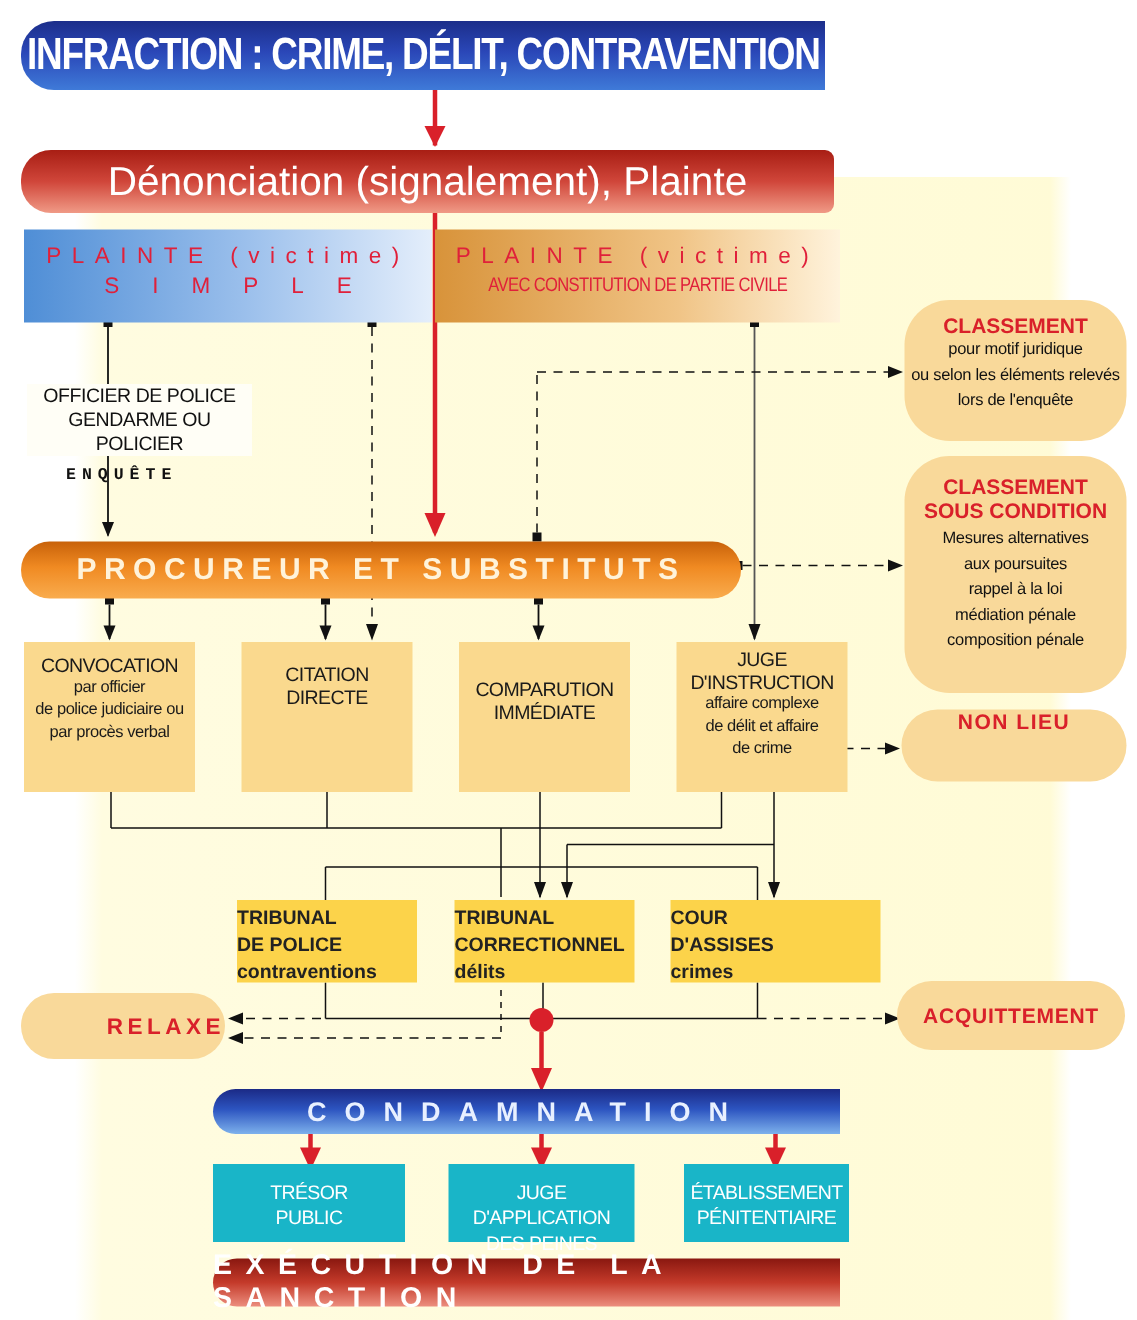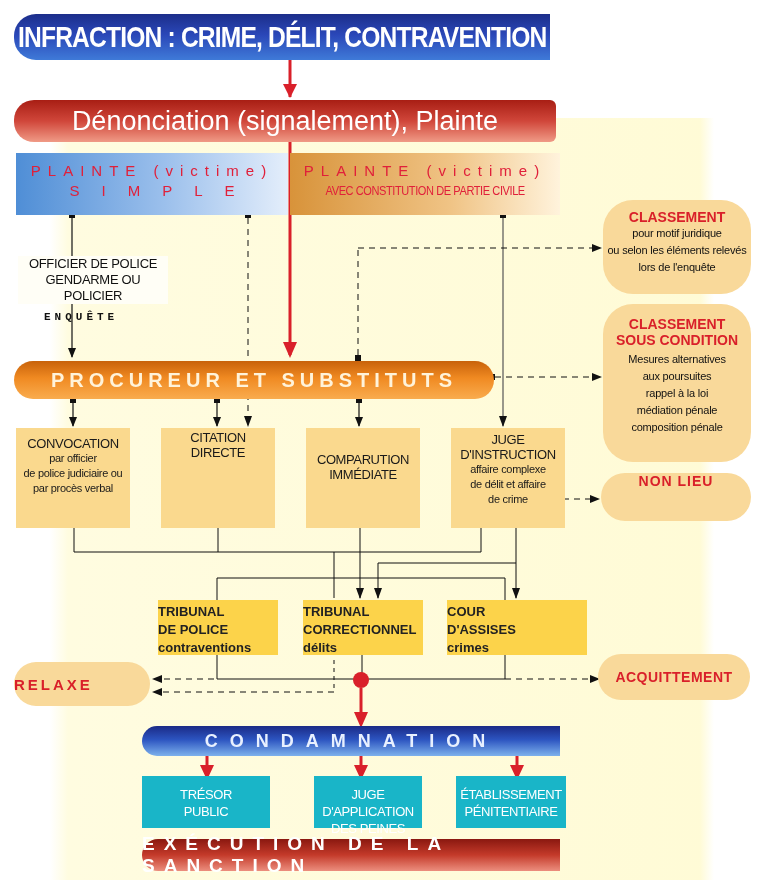--- a/index.html
+++ b/index.html
@@ -37,40 +37,40 @@
   .class2 { left:603px; top:304px; width:148px; height:158px; padding-top:12px; }
   .red-title { color:#d9202a; font-weight:bold; font-size:14px; line-height:16px; }
   .small-text { font-size:11px; line-height:17px; letter-spacing:-0.2px; }
   .procureur { left:14px; top:361px; width:480px; height:38px;
      background:linear-gradient(to bottom, #c8620a 0%, #f08a22 45%, #f9ac4e 100%);
      border-radius:19px; color:#fff3da; font-weight:bold; font-size:20px; letter-spacing:5px; }
   .box { background:#fad98e; box-sizing:border-box; text-align:center; color:#1a1a1a; }
   .box .t { font-size:13px; line-height:15px; letter-spacing:-0.4px; }
   .box .s { font-size:11px; line-height:15px; letter-spacing:-0.3px; }
   .b-convoc { left:16px; top:428px; width:114px; height:100px; padding-top:8px; }
-  .b-citation { left:161px; top:428px; width:114px; height:100px; padding-top:2px; }
+  .b-citation { left:161px; top:428px; width:114px; height:100px; padding-top:14px; }
   .b-compar { left:306px; top:428px; width:114px; height:100px; padding-top:24px; }
   .b-juge { left:451px; top:428px; width:114px; height:100px; padding-top:4px; }
   .nonlieu { left:601px; top:473px; width:150px; height:48px; border-radius:24px; background:#f9d99a;
      color:#d9202a; font-weight:bold; font-size:14px; letter-spacing:1px; display:flex; align-items:flex-start; justify-content:center; }
   .trib { background:#fcd34a; box-sizing:border-box; text-align:left; color:#222; font-weight:bold;
      font-size:13px; line-height:18px; padding-top:3px; }
   .t-police { left:158px; top:600px; width:120px; height:55px; }
   .t-correc { left:303px; top:600px; width:120px; height:55px; }
   .t-assises { left:447px; top:600px; width:140px; height:55px; }
   .relaxe { left:14px; top:662px; width:136px; height:44px; border-radius:22px; background:#f9d99a;
-     color:#d9202a; font-weight:bold; font-size:15px; letter-spacing:3px; display:flex; align-items:center; justify-content:flex-start; }
+     color:#d9202a; font-weight:bold; font-size:15px; letter-spacing:3px; display:flex; align-items:center; justify-content:flex-end; }
   .acquit { left:598px; top:654px; width:152px; height:46px; border-radius:23px; background:#f9d99a;
      color:#d9202a; font-weight:bold; font-size:14px; letter-spacing:0.5px; display:flex; align-items:center; justify-content:center; }
   .condamnation { left:142px; top:726px; width:418px; height:30px;
      background:linear-gradient(to bottom, #1b2a86 0%, #2c54c0 45%, #7db1ec 100%);
      border-radius:15px 0 0 15px; color:#e8f0ff; font-weight:bold; font-size:18px; letter-spacing:12px; }
   .cyan { background:#19b5c8; color:#fff; text-align:center; box-sizing:border-box; font-size:13px; line-height:17px; padding-top:10px; letter-spacing:-0.4px; }
   .c-tresor { left:142px; top:776px; width:128px; height:52px; }
-  .c-jap { left:314px; top:776px; width:108px; height:52px; }
+  .c-jap { left:299px; top:776px; width:124px; height:52px; }
   .c-etab { left:456px; top:776px; width:110px; height:52px; }
   .execution { left:142px; top:839px; width:418px; height:32px;
      background:linear-gradient(to bottom, #8a1810 0%, #c43a2a 50%, #ec8e7e 100%);
      border-radius:16px 0 0 16px; color:#fff; font-weight:bold; font-size:19px; letter-spacing:9px; }
   svg.lines { position:absolute; left:0; top:0; }
 </style>
 </head>
 <body>
 
 <div class="abs panel"></div>

